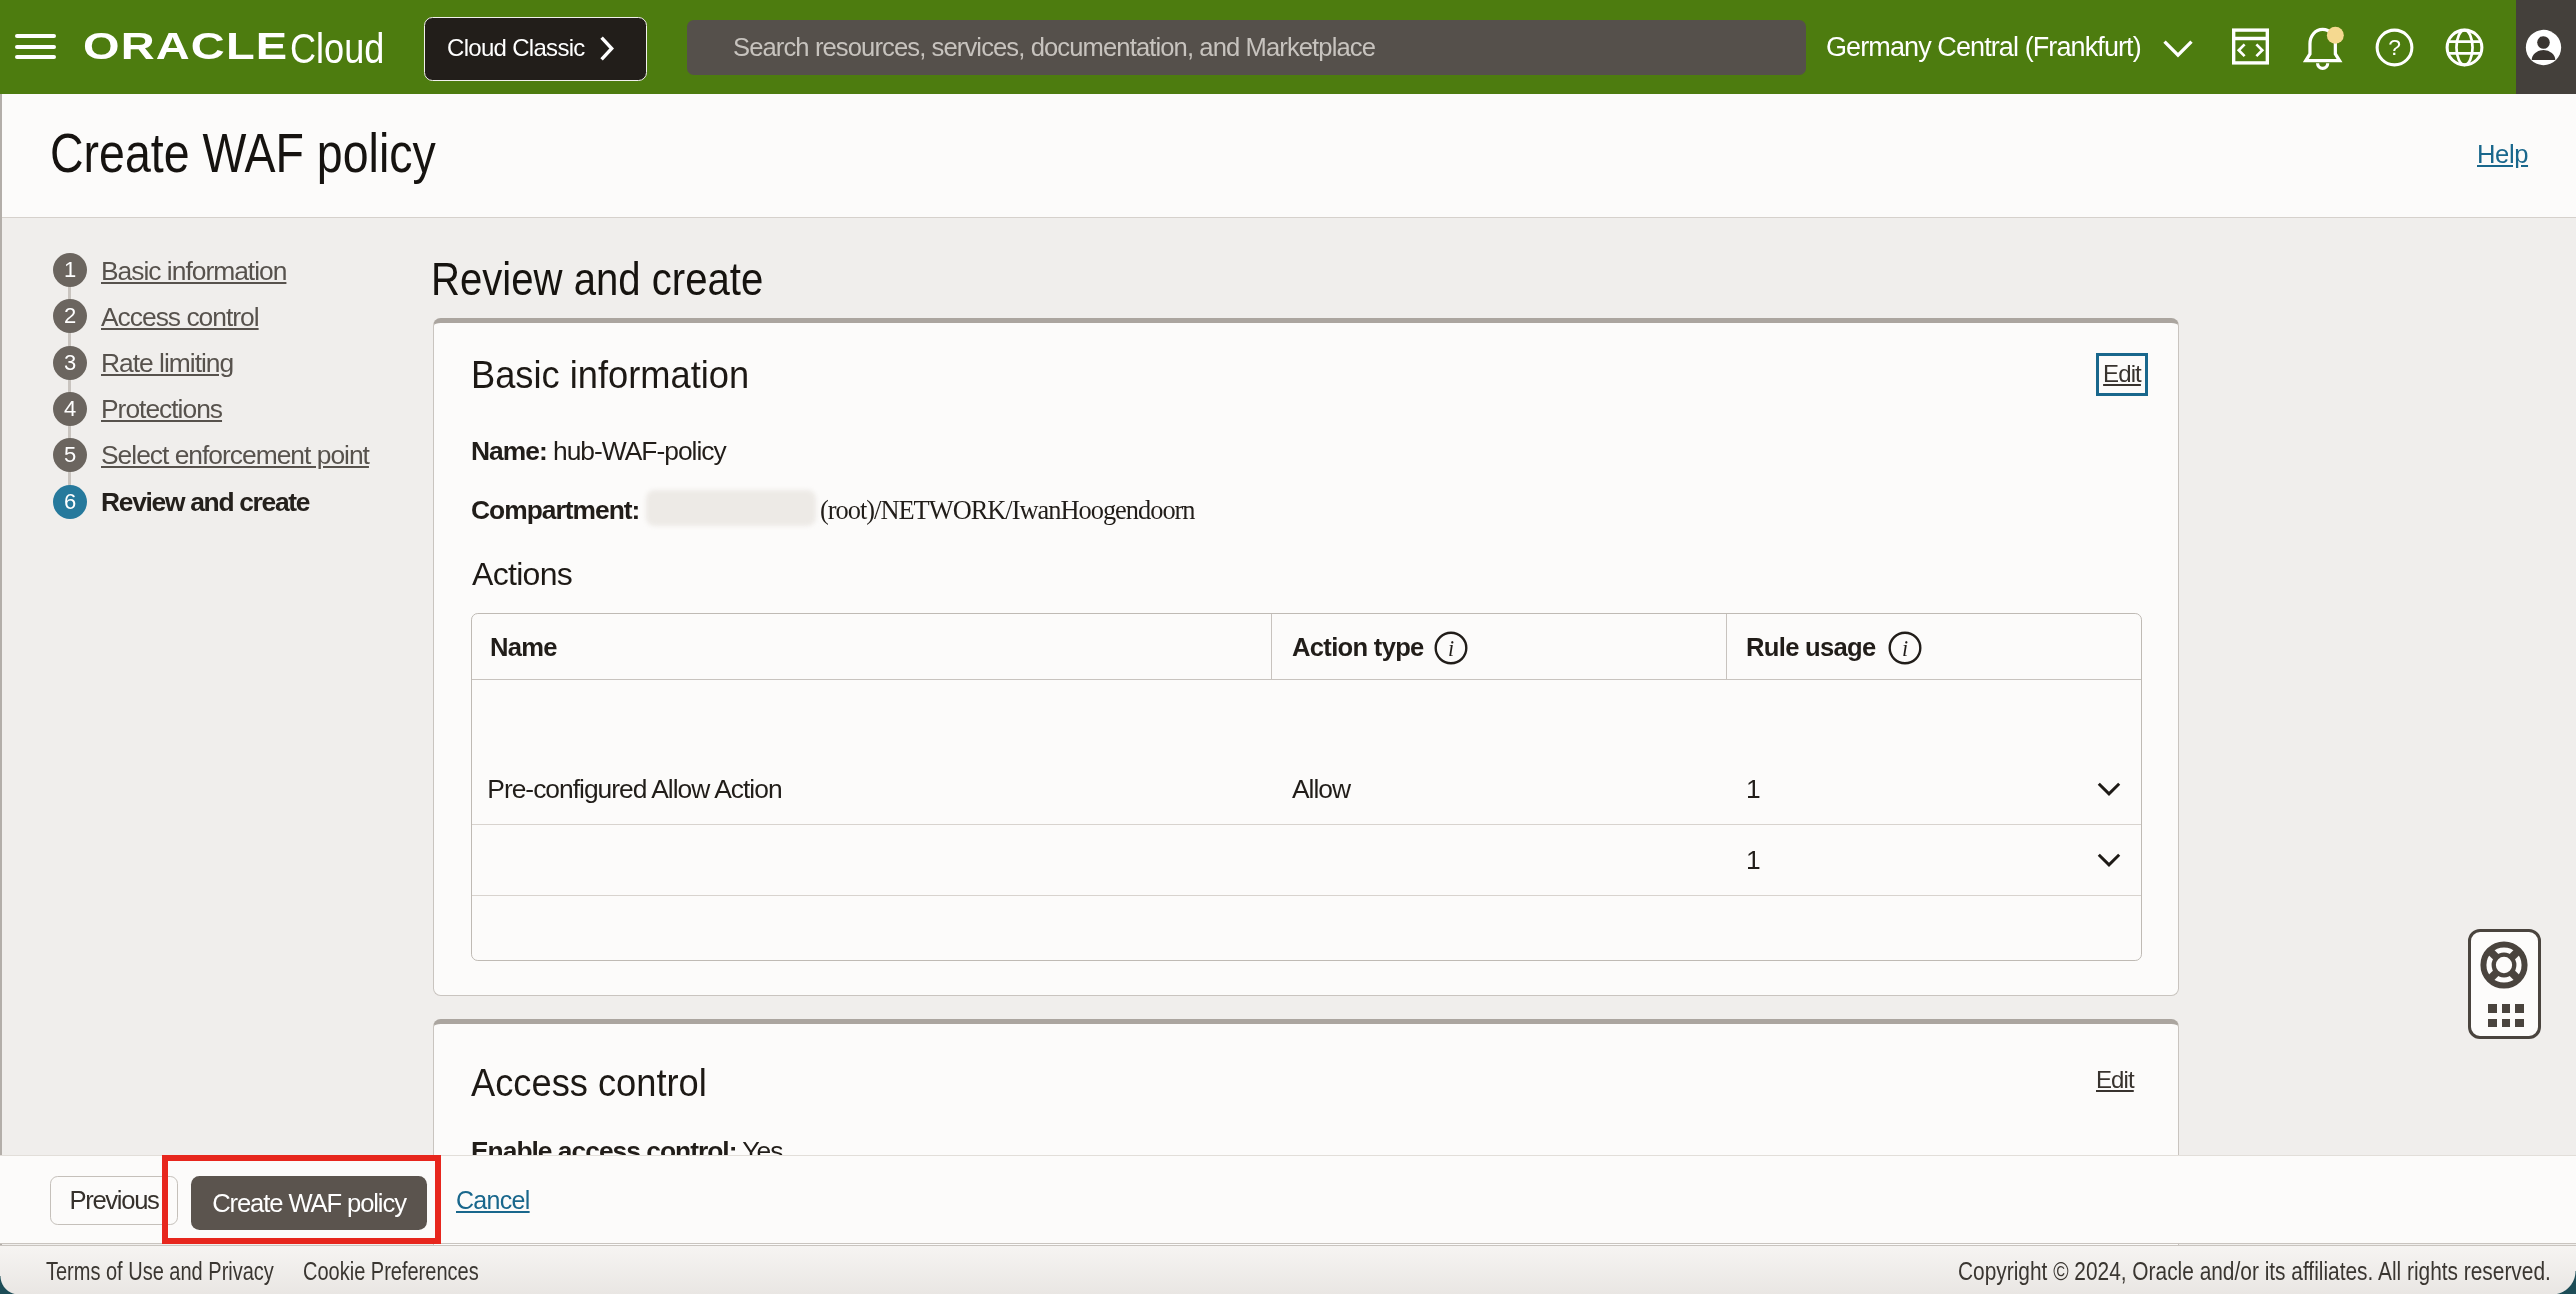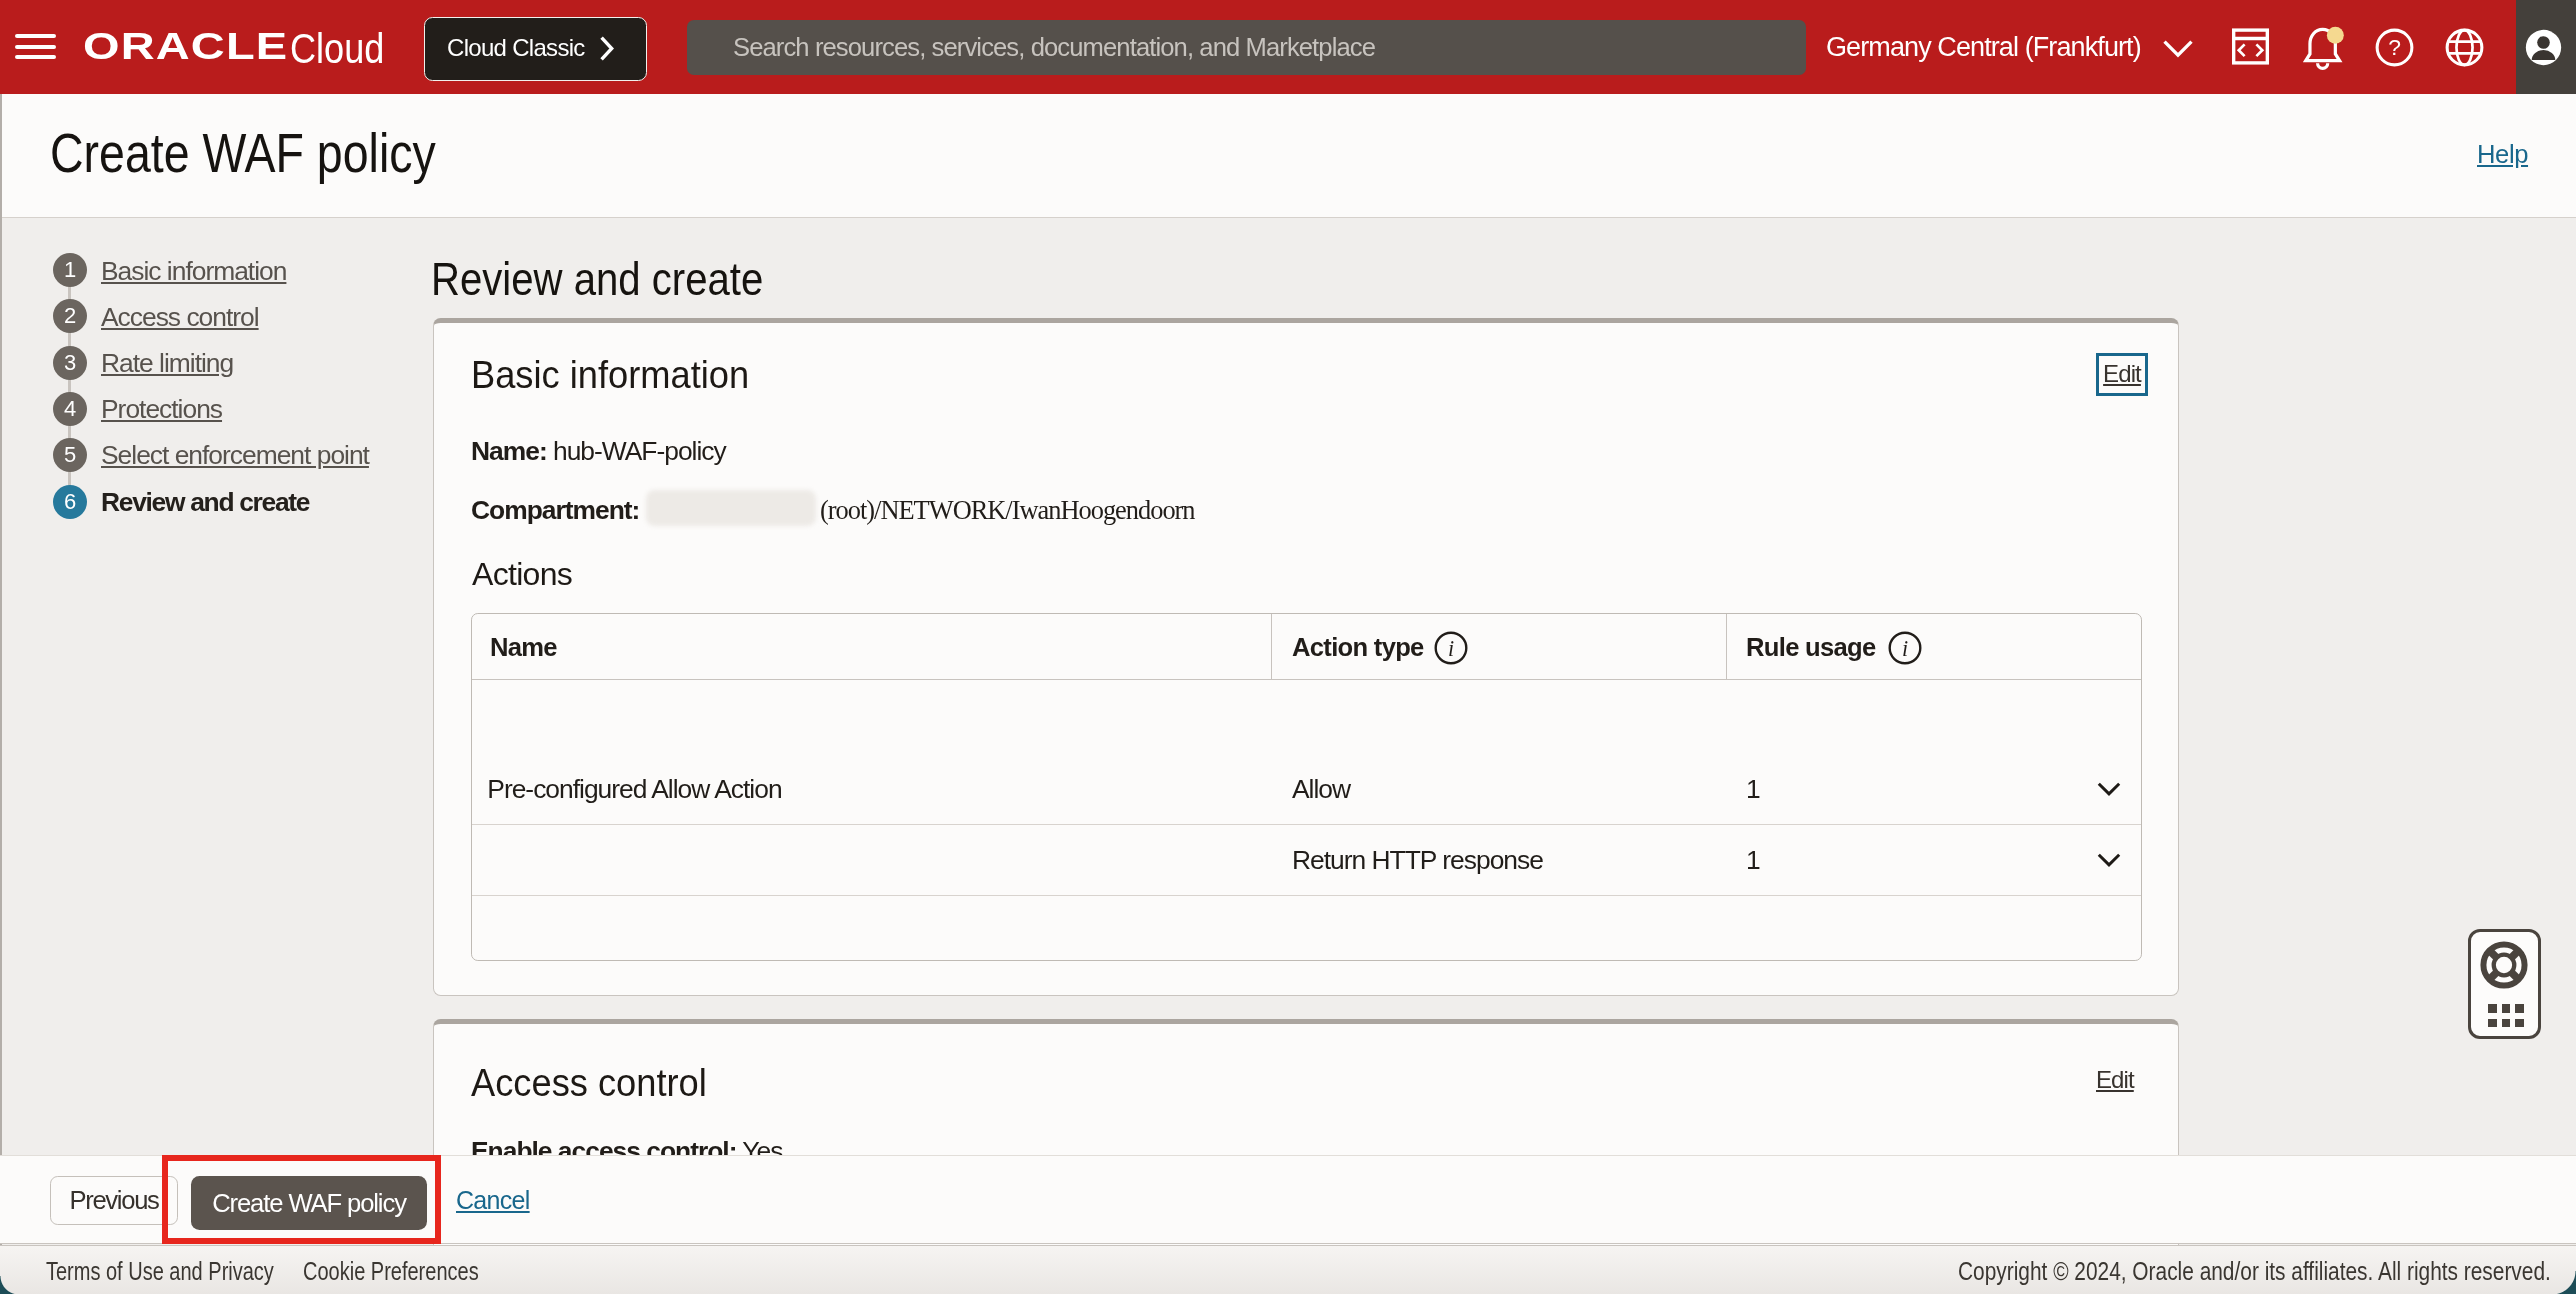--- a/index.html
+++ b/index.html
@@ -1,20 +1,20 @@
 <!DOCTYPE html>
 <html style="font-size:13.6px"><head>
 <meta charset="utf-8">
 <style>
 * { margin:0; padding:0; box-sizing:border-box; }
 html,body { width:2576px; height:1295px; overflow:hidden; font-family:"Liberation Sans", sans-serif; background:#f0eeec; }
 .abs { position:absolute; }
 .sx { transform-origin:left top; }
 
-#header { position:absolute; left:0; top:0; width:2576px; height:94px; background:#b91c1c; }
+#header { position:absolute; left:0; top:0; width:2576px; height:94px; background:#4d7c0f; }
 #hdr-right-strip { position:absolute; left:2516px; top:0; width:60px; height:94px; background:#44403b; }
 .hbar { position:absolute; left:15.3px; width:41px; height:4.3px; border-radius:2.1px; background:#fff; }
 #logo-oracle { position:absolute; left:83px; top:26.4px; font-size:37px; font-weight:700; color:#fff; letter-spacing:0.9px; transform:scaleX(1.27); transform-origin:left top; }
 #logo-cloud { position:absolute; left:290px; top:24px; font-size:43px; font-weight:400; color:#fff; transform:scaleX(0.84); transform-origin:left top; }
 #cloud-classic { position:absolute; left:424px; top:17px; width:223px; height:64px; background:#221e1a; border:1.7px solid #f2f0ed; border-radius:8.5px; color:#fff; }
 #cc-text { position:absolute; left:22px; top:0; height:60px; line-height:60px; font-size:24px; letter-spacing:-0.7px; }
 #searchbar { position:absolute; left:687px; top:19.6px; width:1119px; height:55px; background:#55504b; border-radius:6.8px; color:#c7c3be; font-size:25.6px; letter-spacing:-0.9px; line-height:55px; padding-left:46px; }
 #region { position:absolute; left:1826px; top:0; height:94px; line-height:94px; color:#fff; font-size:27px; letter-spacing:-0.9px; }
 
 #titlebar { position:absolute; left:0; top:94px; width:2576px; height:124px; background:#fcfbfa; border-bottom:0.9px solid #d6d1cc; }
@@ -163,21 +163,20 @@
     </div>
     <div class="trow" style="top:139px">
       <div class="td" style="left:15.3px">Pre-configured Allow Action</div>
       <div class="td" style="left:820px">Allow</div>
       <div class="td" style="left:1274px">1</div>
       <svg class="rowchev" width="24" height="13.6" viewBox="0 0 28 16">
           <path d="M2 2 L14 14 L26 2" fill="none" stroke="#1e1a16" stroke-width="3.5"></path>
         </svg>
     </div>
     <div class="trow" style="top:210px">
-      <div class="td" style="left:820px">Return HTTP response</div>
       <div class="td" style="left:1274px">1</div>
       <svg class="rowchev" width="24" height="13.6" viewBox="0 0 28 16">
           <path d="M2 2 L14 14 L26 2" fill="none" stroke="#1e1a16" stroke-width="3.5"></path>
         </svg>
     </div>
   </div>
 </div>
 <div class="card" id="card2">
   <div class="h3" style="top:37px">Access control</div>
   <div class="abs" style="left:1662px; top:42px; font-size:24px; letter-spacing:-0.9px; color:#38332e; text-decoration:underline;">Edit</div>

